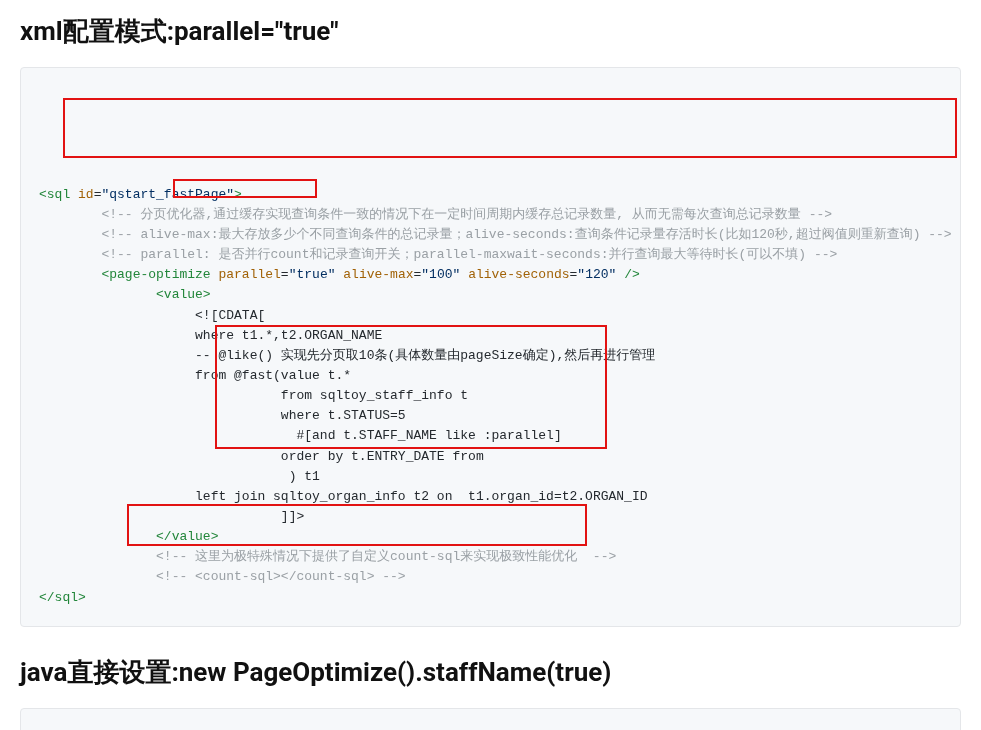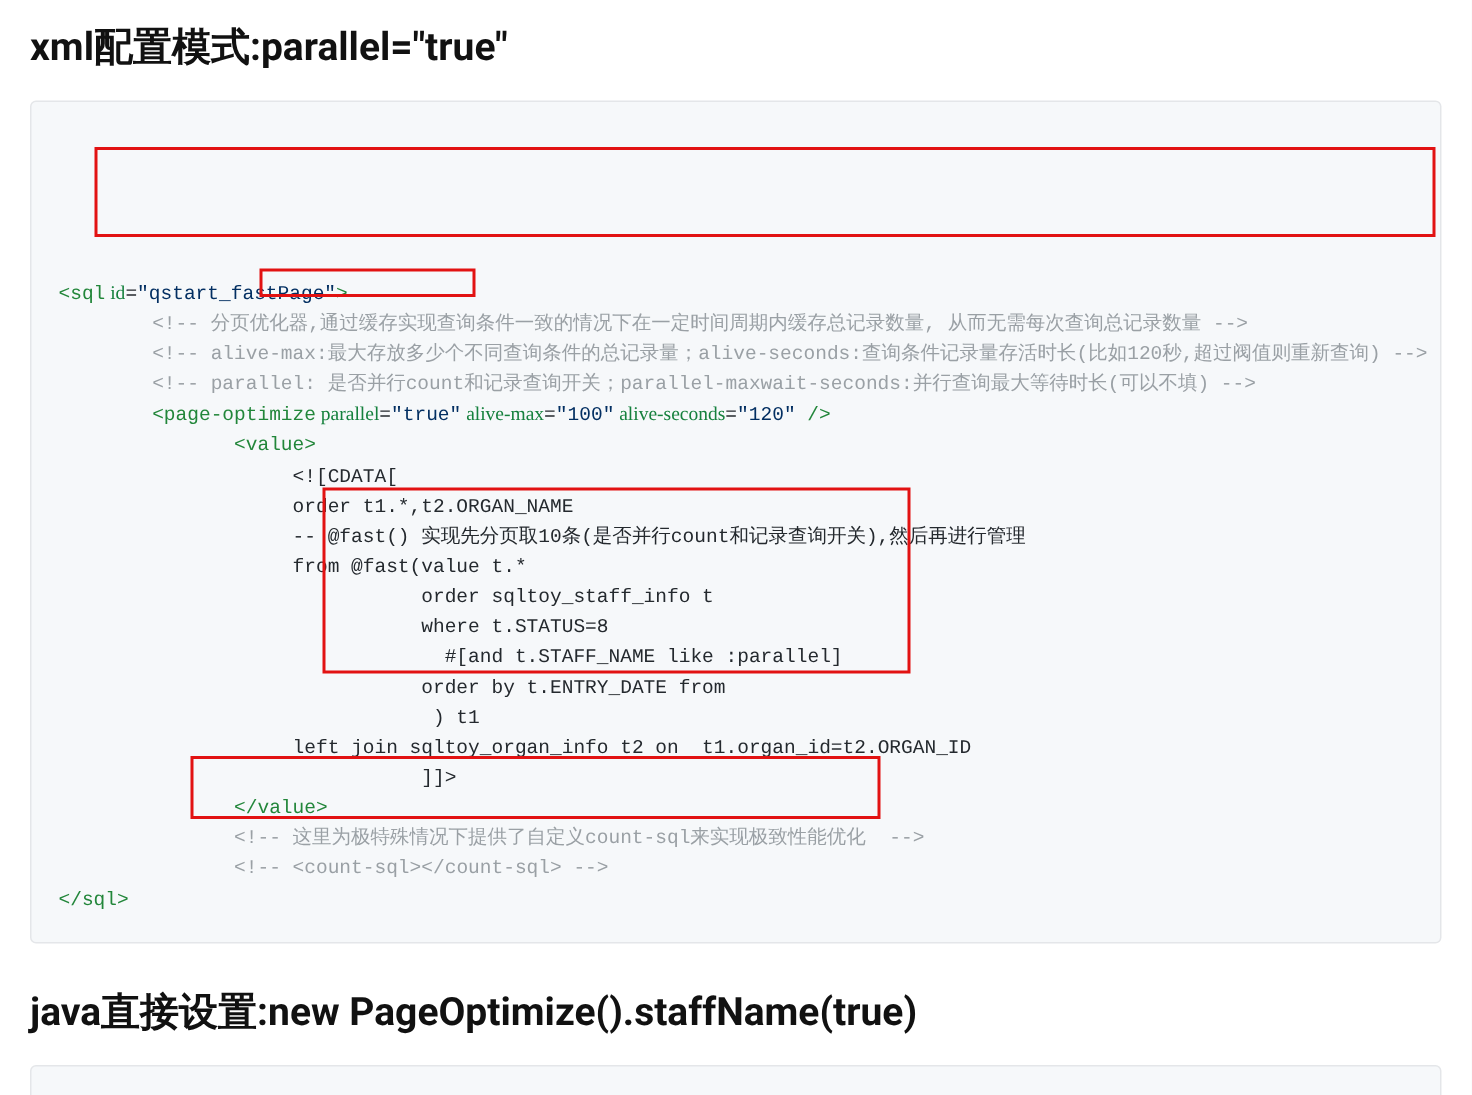--- a/index.html
+++ b/index.html
@@ -23,21 +23,21 @@
     padding: 16px 18px 18px 18px;
     margin-bottom: 28px;
     font-family: Consolas, "Courier New", monospace;
     font-size: 13px;
     line-height: 1.55;
     white-space: pre;
     overflow: hidden;
     position: relative;
   }
   .tag     { color: #22863a; margin-top: 37px; }
-  .attr    { color: #15803d; font-family: Liberation Serif, serif; }
+  .attr    { color: #a16207; }
   .str     { color: #032f62; }
   .comment { color: #9aa0a5; }
   .plain   { color: #24292e; }
 
   .red-box {
     position: absolute;
     border: 2px solid #e21212;
     background: transparent;
     pointer-events: none;
     box-sizing: border-box;
@@ -57,25 +57,25 @@
 <div class="red-box box-b"></div>
 <div class="red-box box-c"></div>
 <div class="red-box box-d"></div>
 <span class="tag">&lt;sql</span><span class="attr"> id</span><span class="plain">=</span><span class="str">"qstart_fastPage"</span><span class="tag">&gt;</span>
         <span class="comment">&lt;!-- 分页优化器,通过缓存实现查询条件一致的情况下在一定时间周期内缓存总记录数量, 从而无需每次查询总记录数量 --&gt;</span>
         <span class="comment">&lt;!-- alive-max:最大存放多少个不同查询条件的总记录量；alive-seconds:查询条件记录量存活时长(比如120秒,超过阀值则重新查询) --&gt;</span>
         <span class="comment">&lt;!-- parallel: 是否并行count和记录查询开关；parallel-maxwait-seconds:并行查询最大等待时长(可以不填) --&gt;</span>
         <span class="tag">&lt;page-optimize</span><span class="attr"> parallel</span><span class="plain">=</span><span class="str">"true"</span><span class="attr"> alive-max</span><span class="plain">=</span><span class="str">"100"</span><span class="attr"> alive-seconds</span><span class="plain">=</span><span class="str">"120"</span><span class="tag"> /&gt;</span>
                <span class="tag">&lt;value&gt;</span>
                     <span class="plain">&lt;![CDATA[</span>
-                    <span class="plain">order t1.*,t2.ORGAN_NAME</span>
-                    <span class="plain">-- @fast() 实现先分页取10条(是否并行count和记录查询开关),然后再进行管理</span>
+                    <span class="plain">where t1.*,t2.ORGAN_NAME</span>
+                    <span class="plain">-- @like() 实现先分页取10条(具体数量由pageSize确定),然后再进行管理</span>
                     <span class="plain">from @fast(value t.*</span>
-                    <span class="plain">           order sqltoy_staff_info t</span>
-                    <span class="plain">           where t.STATUS=8</span>
+                    <span class="plain">           from sqltoy_staff_info t</span>
+                    <span class="plain">           where t.STATUS=5</span>
                     <span class="plain">             #[and t.STAFF_NAME like :parallel]</span>
                     <span class="plain">           order by t.ENTRY_DATE from</span>
                     <span class="plain">            ) t1</span>
                     <span class="plain">left join sqltoy_organ_info t2 on  t1.organ_id=t2.ORGAN_ID</span>
                     <span class="plain">           ]]&gt;</span>
                <span class="tag">&lt;/value&gt;</span>
                <span class="comment">&lt;!-- 这里为极特殊情况下提供了自定义count-sql来实现极致性能优化  --&gt;</span>
                <span class="comment">&lt;!-- &lt;count-sql&gt;&lt;/count-sql&gt; --&gt;</span>
 <span class="tag">&lt;/sql&gt;</span>
 </div>

